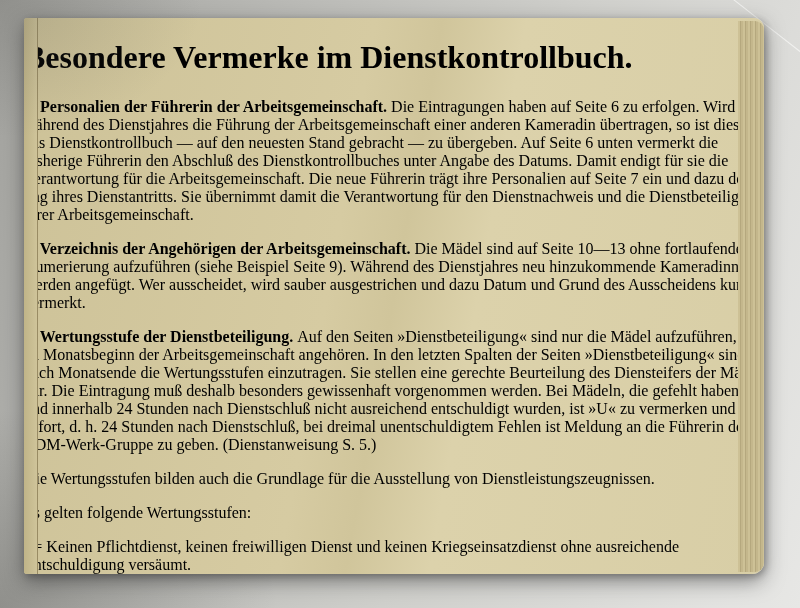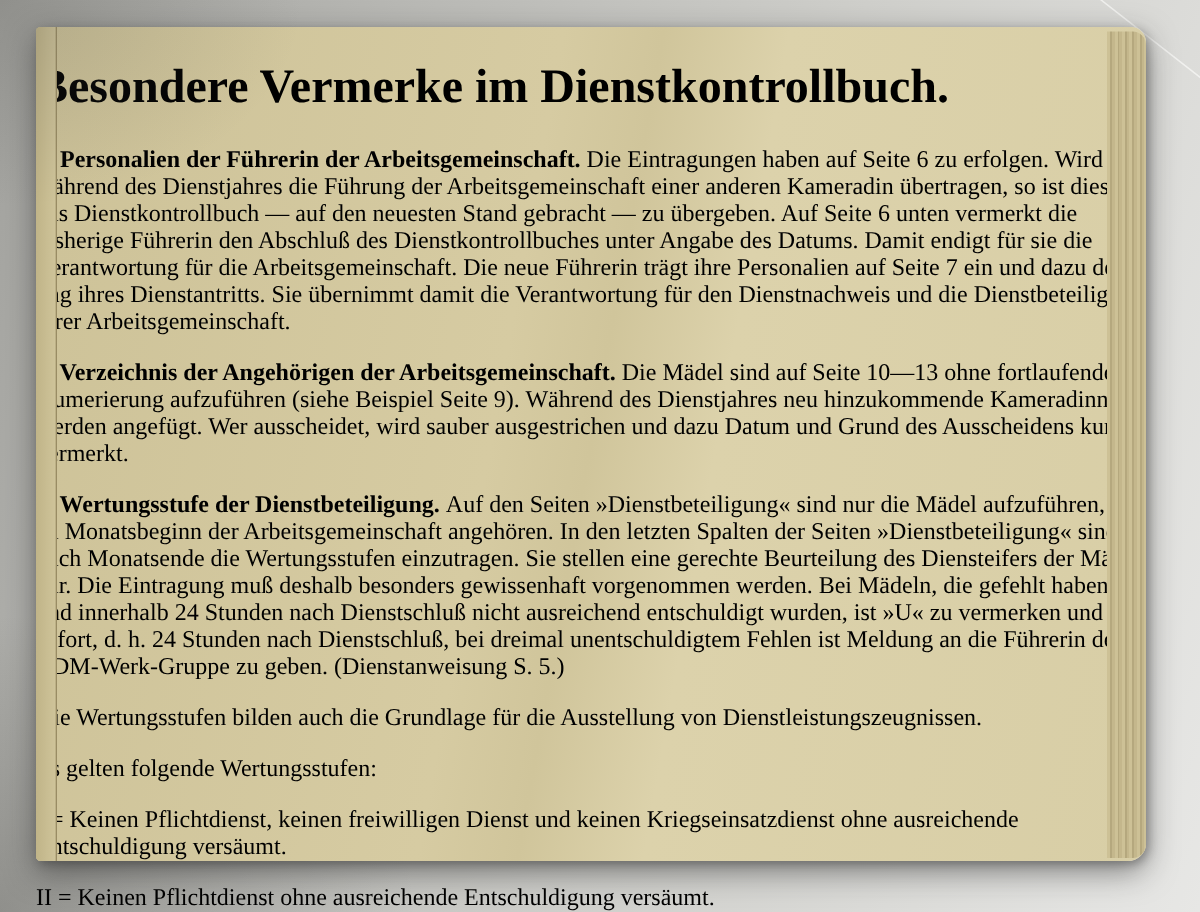--- a/index.html
+++ b/index.html
@@ -75,21 +75,20 @@
     
     <div class="left-text">
       <h1 class="lp-head">Besondere Vermerke im Dienstkontrollbuch.</h1>
       <div id="left-body">
           <p class="lp-para"><b>1. Personalien der Führerin der Arbeitsgemeinschaft. </b>Die Eintragungen haben auf Seite 6 zu erfolgen. Wird während des Dienstjahres die Führung der Arbeitsgemeinschaft einer anderen Kameradin übertragen, so ist dieser das Dienstkontrollbuch — auf den neuesten Stand gebracht — zu übergeben. Auf Seite 6 unten vermerkt die bisherige Führerin den Abschluß des Dienstkontrollbuches unter Angabe des Datums. Damit endigt für sie die Verantwortung für die Arbeitsgemeinschaft. Die neue Führerin trägt ihre Personalien auf Seite 7 ein und dazu den Tag ihres Dienstantritts. Sie übernimmt damit die Verantwortung für den Dienstnachweis und die Dienstbeteiligung ihrer Arbeitsgemeinschaft.</p>
           <p class="lp-para"><b>2. Verzeichnis der Angehörigen der Arbeitsgemeinschaft. </b>Die Mädel sind auf Seite 10—13 ohne fortlaufende Numerierung aufzuführen (siehe Beispiel Seite 9). Während des Dienstjahres neu hinzukommende Kameradinnen werden angefügt. Wer ausscheidet, wird sauber ausgestrichen und dazu Datum und Grund des Ausscheidens kurz vermerkt.</p>
           <p class="lp-para"><b>3. Wertungsstufe der Dienstbeteiligung. </b>Auf den Seiten »Dienstbeteiligung« sind nur die Mädel aufzuführen, die zu Monatsbeginn der Arbeitsgemeinschaft angehören. In den letzten Spalten der Seiten »Dienstbeteiligung« sind nach Monatsende die Wertungsstufen einzutragen. Sie stellen eine gerechte Beurteilung des Diensteifers der Mädel dar. Die Eintragung muß deshalb besonders gewissenhaft vorgenommen werden. Bei Mädeln, die gefehlt haben und innerhalb 24 Stunden nach Dienstschluß nicht ausreichend entschuldigt wurden, ist »U« zu vermerken und sofort, d. h. 24 Stunden nach Dienstschluß, bei dreimal unentschuldigtem Fehlen ist Meldung an die Führerin der BDM-Werk-Gruppe zu geben. (Dienstanweisung S. 5.)</p>
           <p class="lp-para">Die Wertungsstufen bilden auch die Grundlage für die Ausstellung von Dienstleistungszeugnissen.</p>
           <p class="lp-para">Es gelten folgende Wertungsstufen:</p>
           <p class="lp-item">I = Keinen Pflichtdienst, keinen freiwilligen Dienst und keinen Kriegseinsatzdienst ohne ausreichende Entschuldigung versäumt.</p>
-          <p class="lp-item">II = Keinen Pflichtdienst ohne ausreichende Entschuldigung versäumt.</p>
         </div>
     </div>
     <span class="ink-blot"></span>
     
 
     <div class="gutter">
       <span class="gl1"></span>
       <span class="gl2"></span>
     </div>
 

